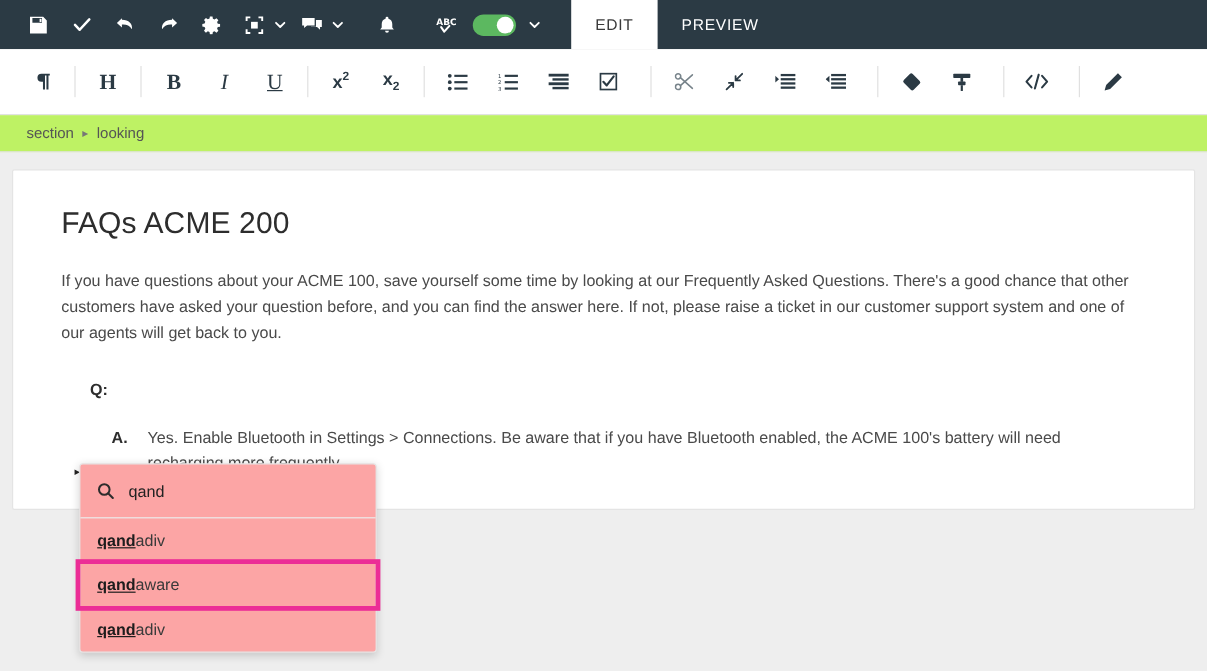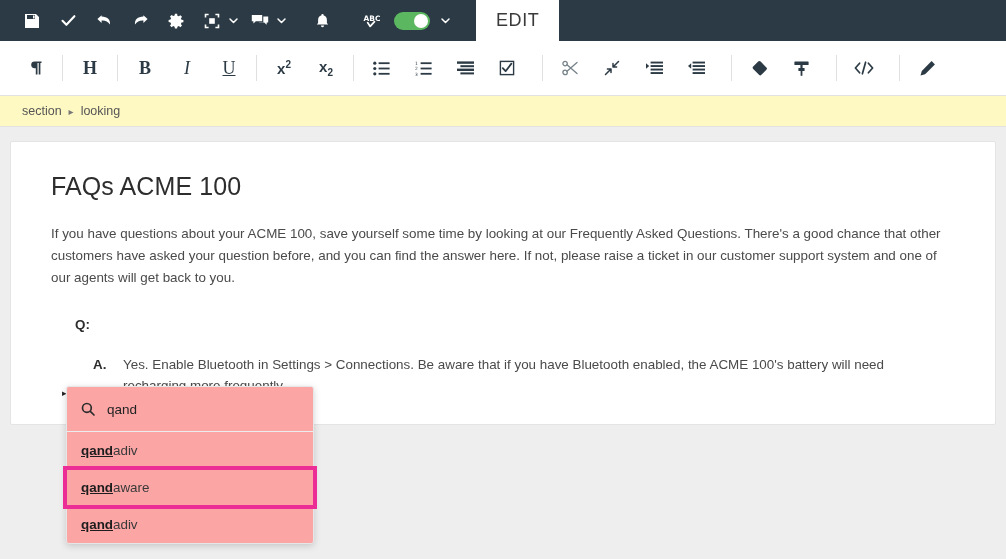--- a/index.html
+++ b/index.html
@@ -31,42 +31,42 @@
     width: 36px; height: 18px; border-radius: 9px; background: #5cb860;
     position: relative; cursor: pointer; margin-left: 4px;
   }
   .toggle .knob {
     position: absolute; right: 2px; top: 2px; width: 14px; height: 14px;
     border-radius: 50%; background: #ffffff;
   }
   .tabs { display: flex; align-items: stretch; margin-left: 22px; }
   .tab {
     padding: 16px 20px; display: flex; align-items: center; justify-content: center;
-    font-size: 18px; letter-spacing: .6px; color: #ffffff; cursor: pointer;
+    font-size: 13px; letter-spacing: .6px; color: #ffffff; cursor: pointer;
   }
   .tab.active { background: #ffffff; color: #3a3a3a; }
 
   
   .fmtbar {
     position: absolute; left: 0; top: 41px; width: 1006px; height: 55px;
     background: #ffffff; border-bottom: 1px solid #e2e2e2;
     display: flex; align-items: center;
   }
   .fmt-btn {
     width: 42px; height: 42px; display: flex; align-items: center; justify-content: center;
     color: #2b3a44; cursor: pointer;
   }
   .fmt-btn.lbl { font-size: 17px; }
   .sep { width: 1px; height: 26px; background: #e0e0e0; margin: 0 6px; }
   .sp { width: 14px; }
 
   
   .crumbbar {
     position: absolute; left: 0; top: 96px; width: 1006px; height: 31px;
-    background: #fef9c3; border-bottom: 1px solid #e2e2e2;
+    background: #bef264; border-bottom: 1px solid #e2e2e2;
     display: flex; align-items: center; padding-left: 22px;
   }
   .crumb { font-size: 12.5px; color: #555; cursor: pointer; }
   .crumb-sep { font-size: 10px; color: #777; margin: 0 7px; }
 
   
   .canvas {
     position: absolute; left: 0; top: 127px; width: 1006px; height: 432px;
     background: #eeeeee;
   }
@@ -212,20 +212,21 @@
         <div class="tb-caret" style="margin-left:6px">
           <svg width="11" height="11" viewBox="0 0 11 11" fill="none" stroke="currentColor" stroke-width="1.5" stroke-linecap="round" stroke-linejoin="round">
               <path d="M2 4 L5.5 7.5 L9 4"></path>
             </svg>
         </div>
       </div>
     </div>
 
     <div class="tabs">
       <div class="tab active">EDIT</div>
+      <div class="tab">PREVIEW</div>
     </div>
   </div>
 
   <div class="fmtbar">
     <div class="sp"></div>
 
     <div class="fmt-btn lbl">
       <svg width="15" height="16" viewBox="0 0 15 16" fill="#2b3a44">
         <path d="M12.4 1.4H6.6a3.4 3.4 0 0 0 0 6.8h1.2v6.4h1.7V3h1.2v11.6h1.7V3h1.1V1.4h-1.1z"></path>
       </svg>
@@ -359,21 +360,21 @@
 
   <div class="crumbbar">
     <span class="crumb">section</span>
     <span class="crumb-sep">▸</span>
     <span class="crumb">looking</span>
   </div>
 
   <div class="canvas">
     <div class="doccard">
       <div class="doc-inner">
-        <h1 class="doctitle">FAQs ACME 100</h1>
+        <h1 class="doctitle">FAQs ACME 200</h1>
         <p class="intro">If you have questions about your ACME 100, save yourself some time by looking at our Frequently Asked Questions. There's a good chance that other customers have asked your question before, and you can find the answer here. If not, please raise a ticket in our customer support system and one of our agents will get back to you.</p>
         <div class="qa">
           <div class="qrow">
             <span class="qlabel">Q:</span>
           </div>
           <div class="arow">
             <span class="alabel">A.</span>
             <span class="atext">Yes. Enable Bluetooth in Settings &gt; Connections. Be aware that if you have Bluetooth enabled, the ACME 100's battery will need recharging more frequently.</span>
           </div>
         </div>

